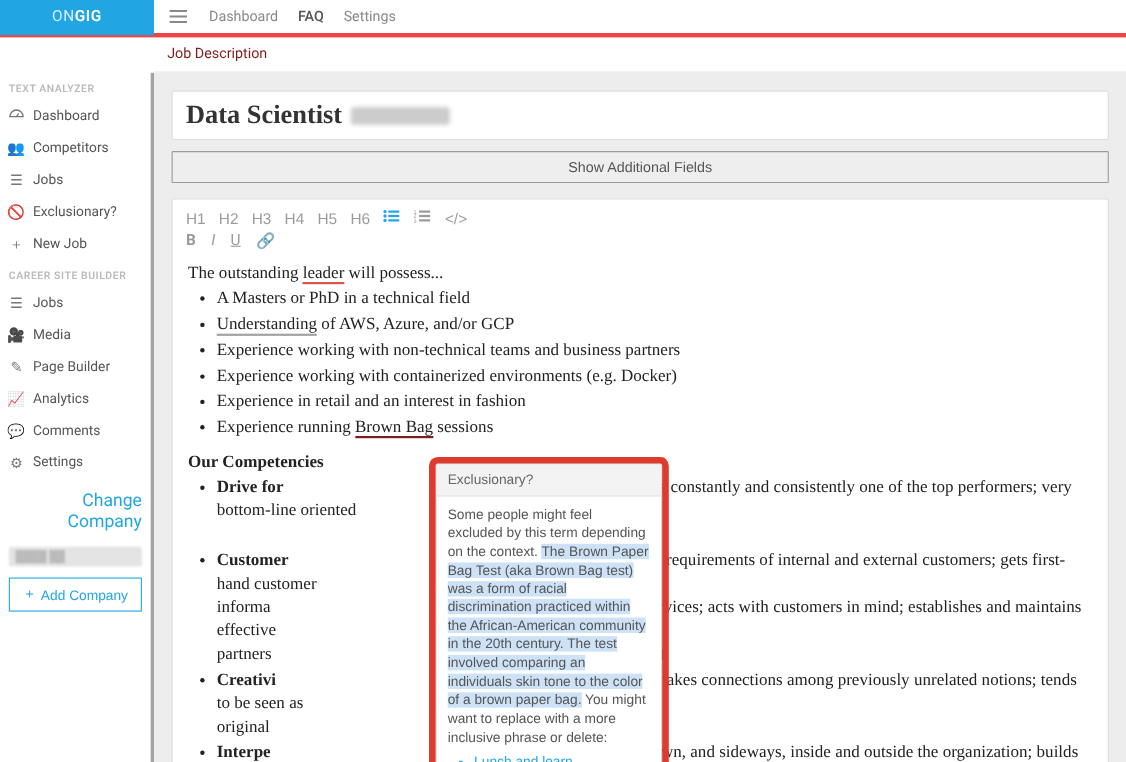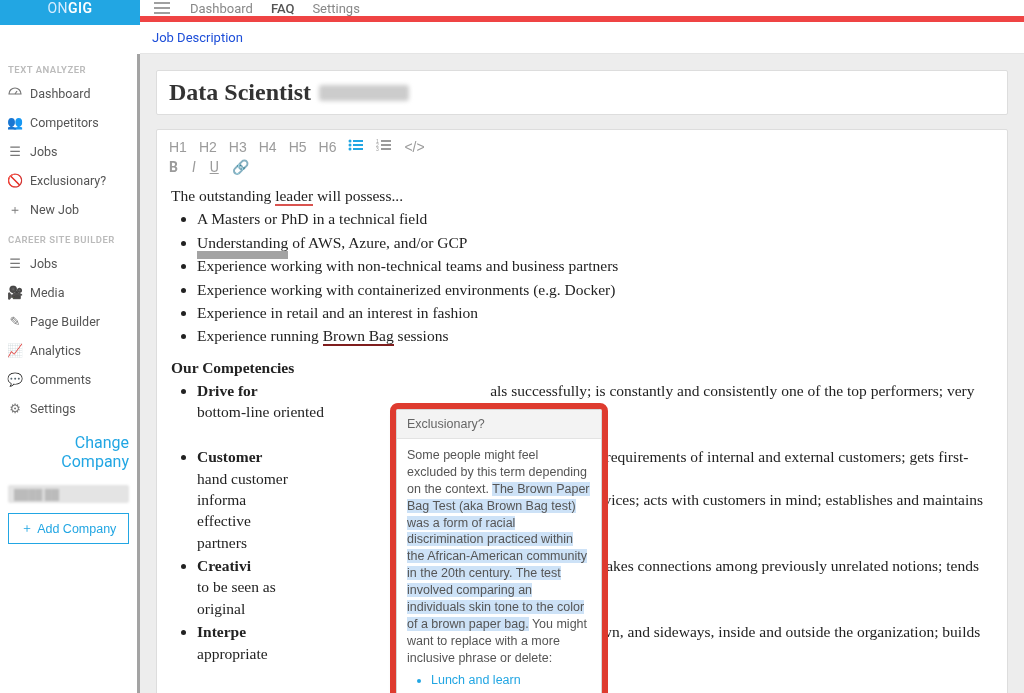--- a/index.html
+++ b/index.html
@@ -1,31 +1,31 @@
 <!DOCTYPE html>
 <html><head>
 <meta charset="utf-8">
 <style>
   * { box-sizing: border-box; }
   html, body { margin:0; padding:0; height:100%; font-family: -apple-system, BlinkMacSystemFont, "Segoe UI", Roboto, "Helvetica Neue", sans-serif; font-size:14px; color:#333; }
   body { display:flex; flex-direction:column; background:#fff; }
 
   
-  .topbar { display:flex; align-items:center; height:22px; border-bottom:6px solid #ef4444; }
+  .topbar { display:flex; align-items:center; height:34px; border-bottom:4px solid #ef4444; }
   .brand { width:140px; height:34px; background:#22a6e3; color:#fff; display:flex; align-items:center; justify-content:center; font-weight:600; letter-spacing:.5px; }
   .brand .on { color:#d6ecff; font-weight:400; }
   .hamburger { width:28px; display:flex; align-items:center; justify-content:center; margin-left:8px; color:#888; cursor:pointer; }
   .topnav { display:flex; gap:18px; margin-left:14px; }
   .topnav a { text-decoration:none; color:#888; font-size:13px; }
   .topnav a.active { color:#555; font-weight:500; }
 
   
   .breadcrumb-row { display:flex; }
   .breadcrumb-spacer { width:140px; }
-  .breadcrumb { flex:1; height:32px; display:flex; align-items:center; padding-left:12px; color:#1d4ed8; font-size:13px; border-bottom:1px solid #e5e5e5; }
+  .breadcrumb { flex:1; height:32px; display:flex; align-items:center; padding-left:12px; color:#7f1d1d; font-size:13px; border-bottom:1px solid #e5e5e5; }
 
   
   .layout { flex:1; display:flex; overflow:hidden; }
 
   
   .sidebar { width:140px; border-right:3px solid #a3a3a3; display:flex; flex-direction:column; font-size:12.5px; }
   .side-section-title { color:#bbb; font-size:9.5px; font-weight:600; letter-spacing:.5px; padding:10px 8px 4px 8px; }
   .side-item { display:flex; align-items:center; gap:8px; padding:7px 8px; color:#555; cursor:pointer; }
   .side-icon { width:14px; height:14px; display:flex; align-items:center; justify-content:center; color:#777; font-size:13px; }
   .change-company { color:#22a6e3; padding:10px 8px; font-size:16px; cursor:pointer;text-align:right; }
@@ -39,21 +39,21 @@
   .show-fields-btn { margin-top:10px; width:100%; background:#eee; border:1px solid #9b9b9b; border-radius:1px; padding:6px 0; font-size:13px; color:#555; text-align:center; cursor:pointer; }
   .editor-card { background:#fff; border:1px solid #ddd; border-radius:2px; margin-top:14px; padding:0; }
   .toolbar { display:flex; flex-wrap:wrap; align-items:center; gap:4px; padding:6px 8px 0 8px; color:#9b9b9b; font-family:Arial, sans-serif; }
   .tool { padding:2px 4px; cursor:pointer; font-size:14px; border-radius:2px; }
   .tool.selected { color:#22a6e3; }
   .toolbar-row2 { display:flex; gap:6px; padding:0 8px 4px 8px; color:#9b9b9b; }
   .editor { padding:4px 14px 28px 14px; font-family:Georgia, "Times New Roman", serif; font-size:15.5px; line-height:1.38; color:#222; position:relative; }
   .editor ul { margin:2px 0 10px 0; padding-left:26px; }
   .editor li { margin:2px 0; }
   .hl-red { border-bottom:2px solid #d9534f; }
-  .hl-green { border-bottom:8px solid #a3a3a3; }
+  .hl-green { border-bottom:2px solid #a3a3a3; }
   .hl-yellow { border-bottom:2px solid #c0b300; }
   .hl-orange { border-bottom:2px solid #7f1d1d; }
   .bold { font-weight:700; }
 
   
   .popover-wrap { position:absolute; left:256px; top:355px; width:206px; }
   .popover-border { position:absolute; inset:-6px; border:6px solid #de3b2f; border-radius:8px; pointer-events:none; }
   .popover { background:#fff; border:1px solid #d6d6d6; border-radius:3px; box-shadow:0 3px 10px rgba(0,0,0,.12); font-family:-apple-system, sans-serif; font-size:12.5px; color:#555; }
   .popover-head { background:#f3f3f3; padding:7px 10px; border-bottom:1px solid #e3e3e3; color:#666; font-size:12.5px; }
   .popover-body { padding:8px 10px 10px 10px; line-height:1.35; }
@@ -157,20 +157,21 @@
     </button>
   </div>
 
   <div class="content">
 
     <div class="title-card">
       <span class="bold">Data Scientist</span>
       <span class="title-blur"></span>
     </div>
 
+    <button class="show-fields-btn">Show Additional Fields</button>
 
     <div class="editor-card">
       <div class="toolbar">
         <span class="tool">H1</span>
         <span class="tool">H2</span>
         <span class="tool">H3</span>
         <span class="tool">H4</span>
         <span class="tool">H5</span>
         <span class="tool">H6</span>
         <span class="tool selected">

